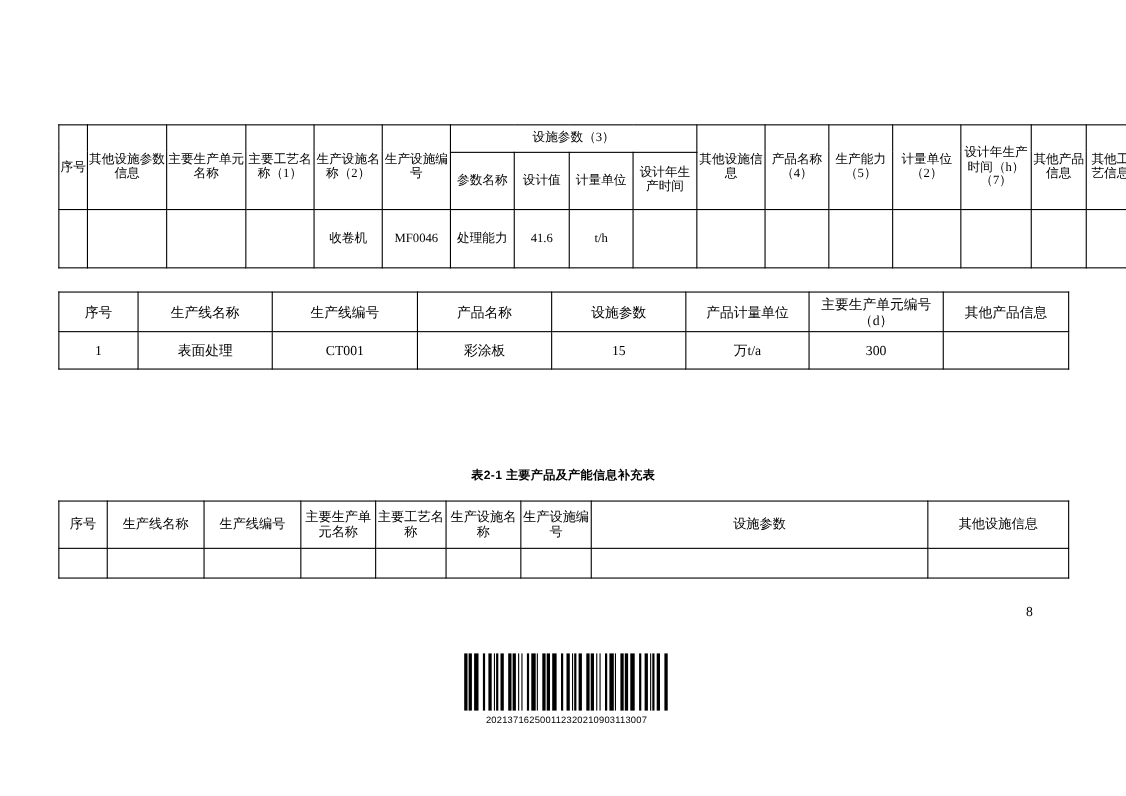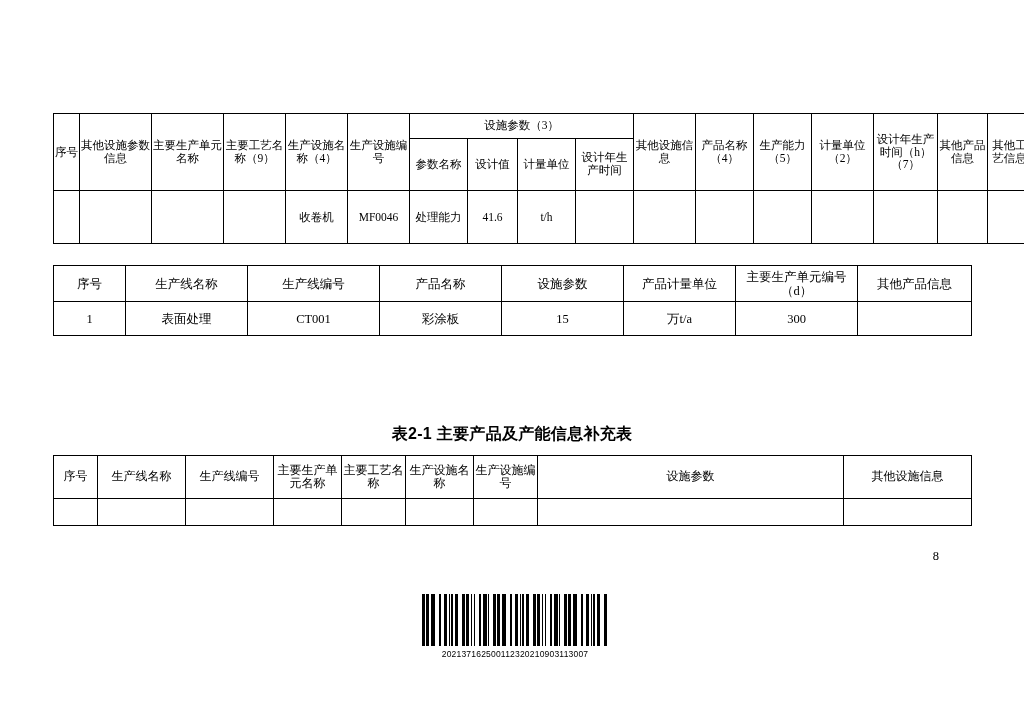--- a/index.html
+++ b/index.html
@@ -82,21 +82,21 @@
     height: 29px;
   }
 
   
   .caption {
     position: absolute;
     left: 0;
     top: 424px;
     width: 1024px;
     text-align: center;
-    font-size: 16px;
+    font-size: 11px;
     font-weight: bold;
     font-family: "Liberation Sans", "DejaVu Sans", sans-serif;
     letter-spacing: 0.3px;
   }
 
   
   .t3-wrap {
     position: absolute;
     left: 53px;
     top: 455px;
@@ -175,22 +175,22 @@
         <col style="width:62px">
         <col style="width:64px">
         <col style="width:50px">
         <col style="width:44px">
       </colgroup>
       <tbody>
         <tr>
           <td rowspan="2" class="hdr-tall">序号</td>
           <td rowspan="2" class="hdr-tall">其他设施参数信息</td>
           <td rowspan="2" class="hdr-tall">主要生产单元名称</td>
-          <td rowspan="2" class="hdr-tall">主要工艺名称（9）</td>
-          <td rowspan="2" class="hdr-tall">生产设施名称（4）</td>
+          <td rowspan="2" class="hdr-tall">主要工艺名称（1）</td>
+          <td rowspan="2" class="hdr-tall">生产设施名称（2）</td>
           <td rowspan="2" class="hdr-tall">生产设施编号</td>
           <td colspan="4">设施参数（3）</td>
           <td rowspan="2" class="hdr-tall">其他设施信息</td>
           <td rowspan="2" class="hdr-tall">产品名称（4）</td>
           <td rowspan="2" class="hdr-tall">生产能力（5）</td>
           <td rowspan="2" class="hdr-tall">计量单位（2）</td>
           <td rowspan="2" class="hdr-tall">设计年生产时间（h）（7）</td>
           <td rowspan="2" class="hdr-tall">其他产品信息</td>
           <td rowspan="2" class="hdr-tall">其他工艺信息</td>
         </tr>

